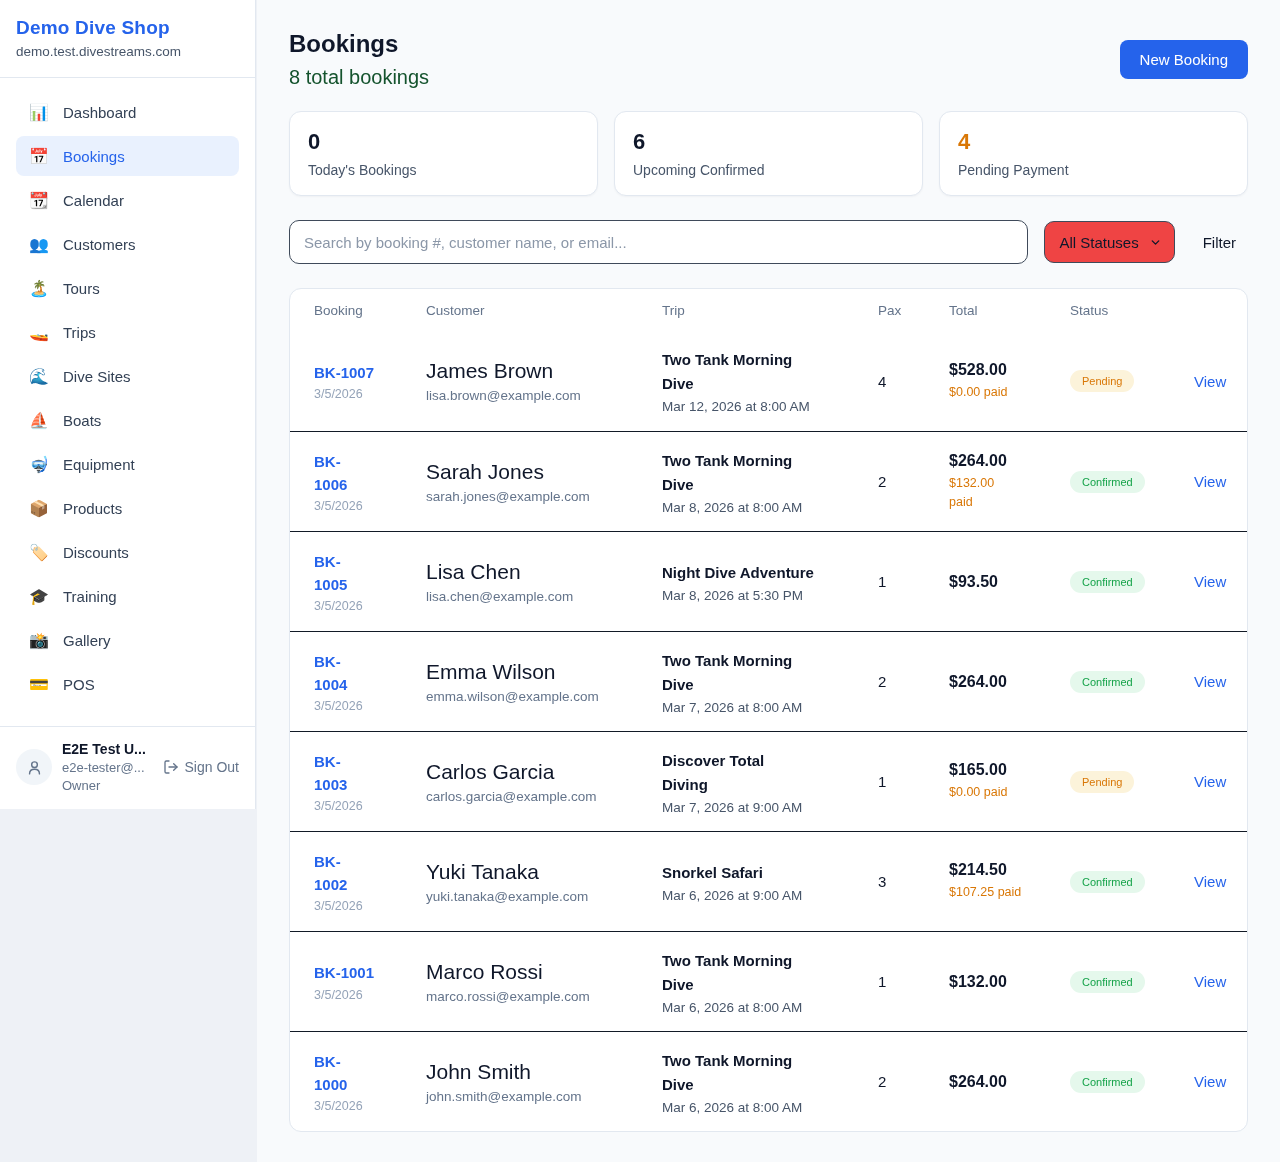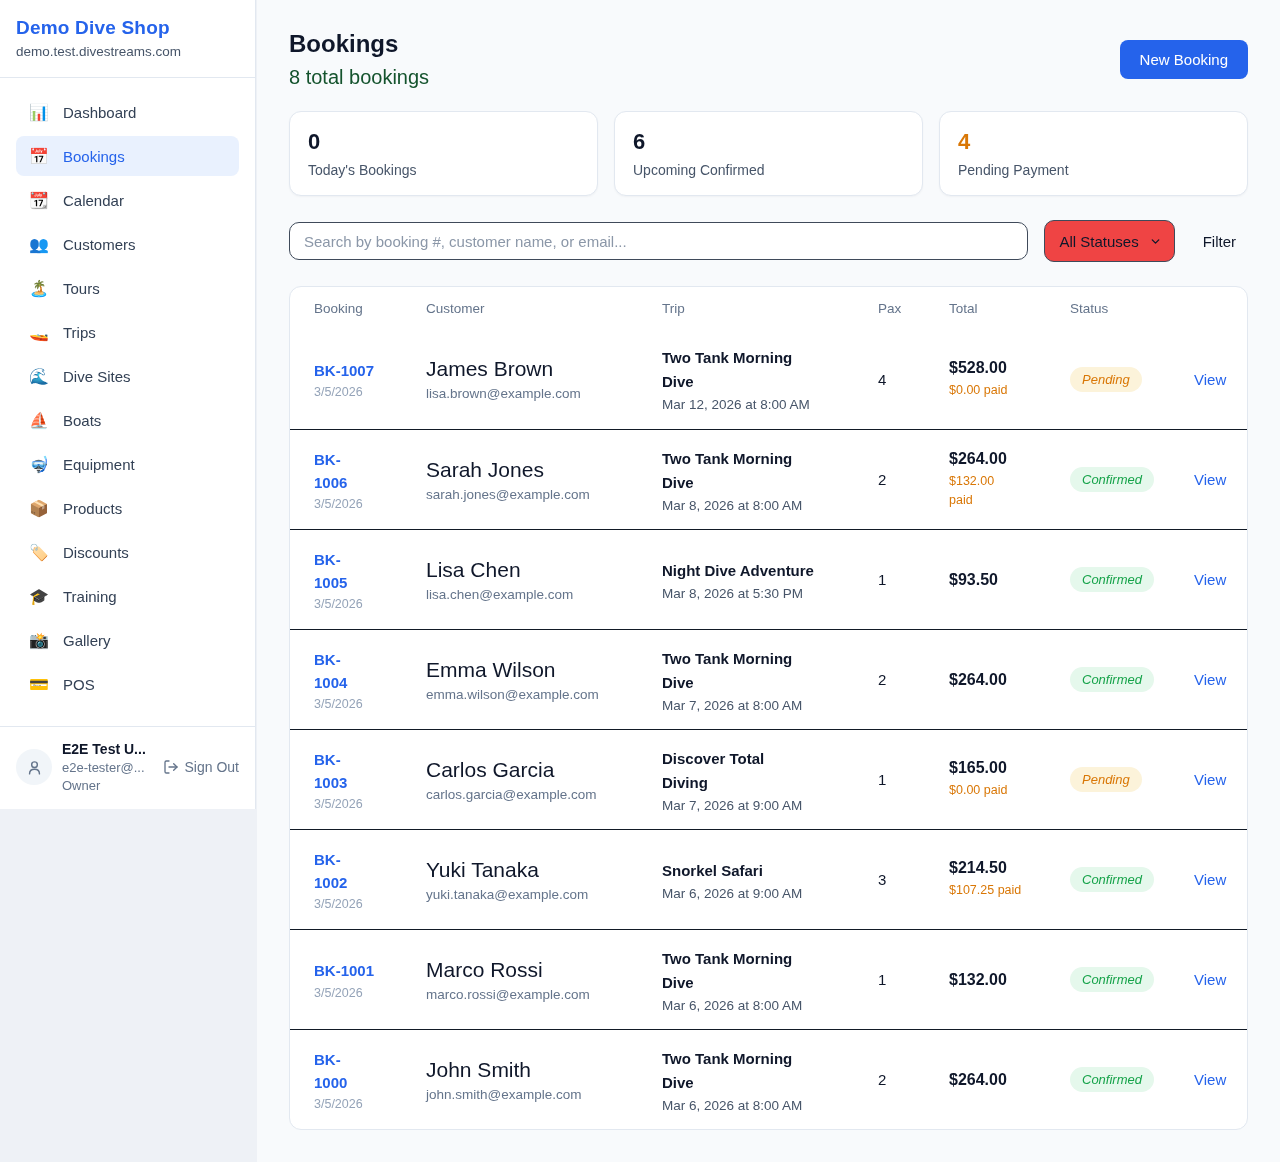--- a/index.html
+++ b/index.html
@@ -66,21 +66,21 @@
   .stats { display: flex; gap: 16px; margin-top: 22px; }
   .stat-card {
     flex: 1; background: #fff; border: 1px solid #e2e8f0;
     border-radius: 12px; padding: 17px 18px; box-shadow: 0 1px 2px rgba(15,23,42,.04);
   }
   .stat-value { font-size: 22px; font-weight: bold; color: #0f172a; }
   .stat-label { font-size: 14px; color: #475569; margin-top: 7px; }
 
   .filter-row { display: flex; align-items: center; margin-top: 24px; gap: 16px; }
   .search-input {
-    flex: 1; height: 38px; padding: 16px 14px;
+    flex: 1; height: 44px; padding: 16px 14px;
     font-family: inherit; font-size: 15px; color: #0f172a;
     background: #fff; border: 1px solid #3f4a5a; border-radius: 10px; outline: none;
   }
   .search-input::placeholder { color: #8b97a8; }
   .status-select {
     height: 42px; padding: 0 12px 0 14px; background: #ef4444;
     border: 1px solid #3f4a5a; border-radius: 10px; cursor: pointer;
     display: flex; align-items: center; gap: 10px;
     font-size: 15px; color: #0f172a; white-space: nowrap;
   }
@@ -106,22 +106,21 @@
   .bk-date { font-size: 12.5px; color: #94a3b8; margin-top: 3px; }
   .cust-name { font-size: 21px; color: #0f172a; }
   .cust-email { font-size: 13.5px; color: #64748b; margin-top: 5px; }
   .trip-name { font-size: 15px; font-weight: bold; color: #0f172a; line-height: 1.6; }
   .trip-date { font-size: 13.5px; color: #475569; margin-top: 3px; }
   .pax-val { font-size: 15px; color: #0f172a; }
   .total-amt { font-size: 16px; font-weight: bold; color: #0f172a; }
   .total-paid { font-size: 12.5px; color: #d97706; margin-top: 4px; line-height: 1.5; }
   .badge {
     display: inline-block; padding: 5px 12px; border-radius: 999px;
-    font-size: 13px;
-    font-style: italic;
+    font-size: 11px;
   }
   .badge--pending { background: #fcf3da; color: #d97706; }
   .badge--confirmed { background: #e5f8ec; color: #16a34a; }
   .view-link { color: #2563eb; font-size: 15px; cursor: pointer; }
 </style>
 </head>
 <body>
 
 <aside class="sidebar">
   <div class="brand">

